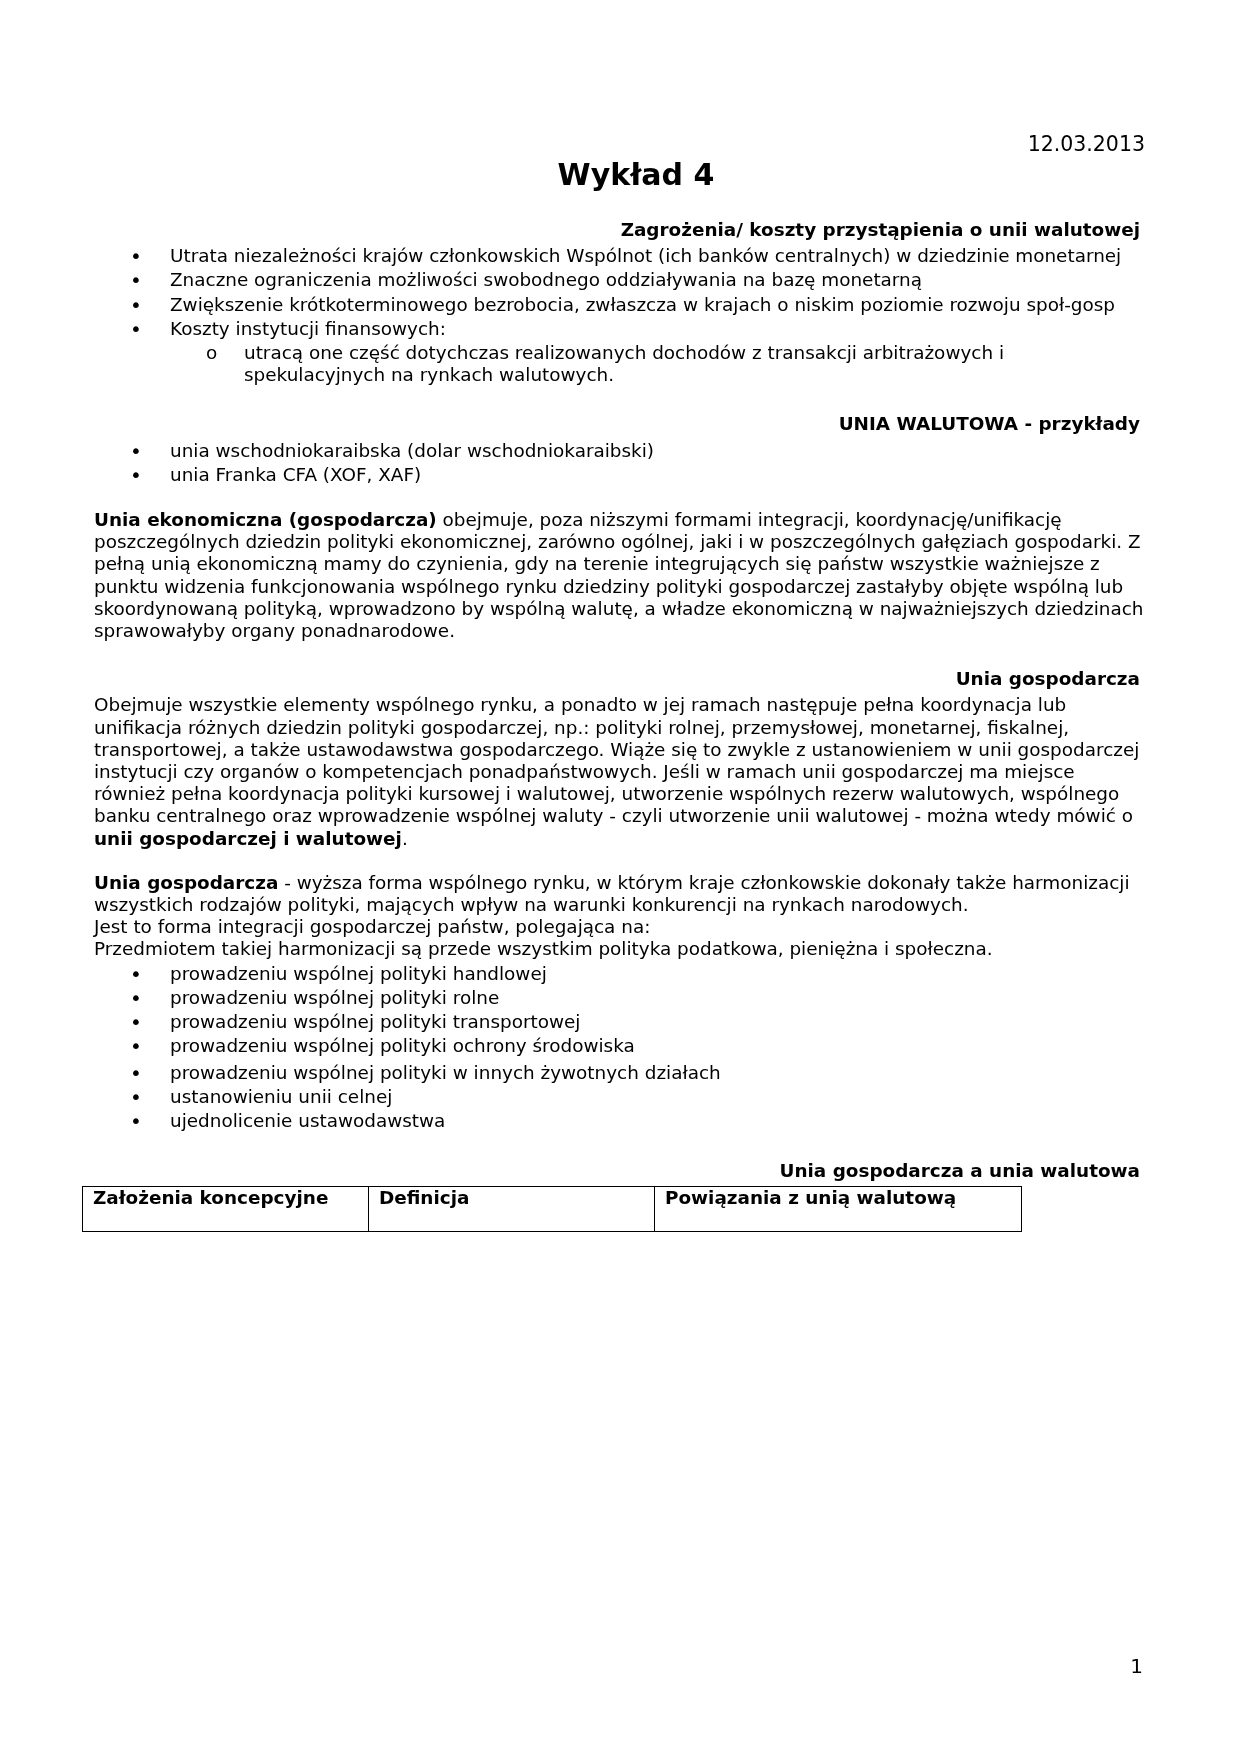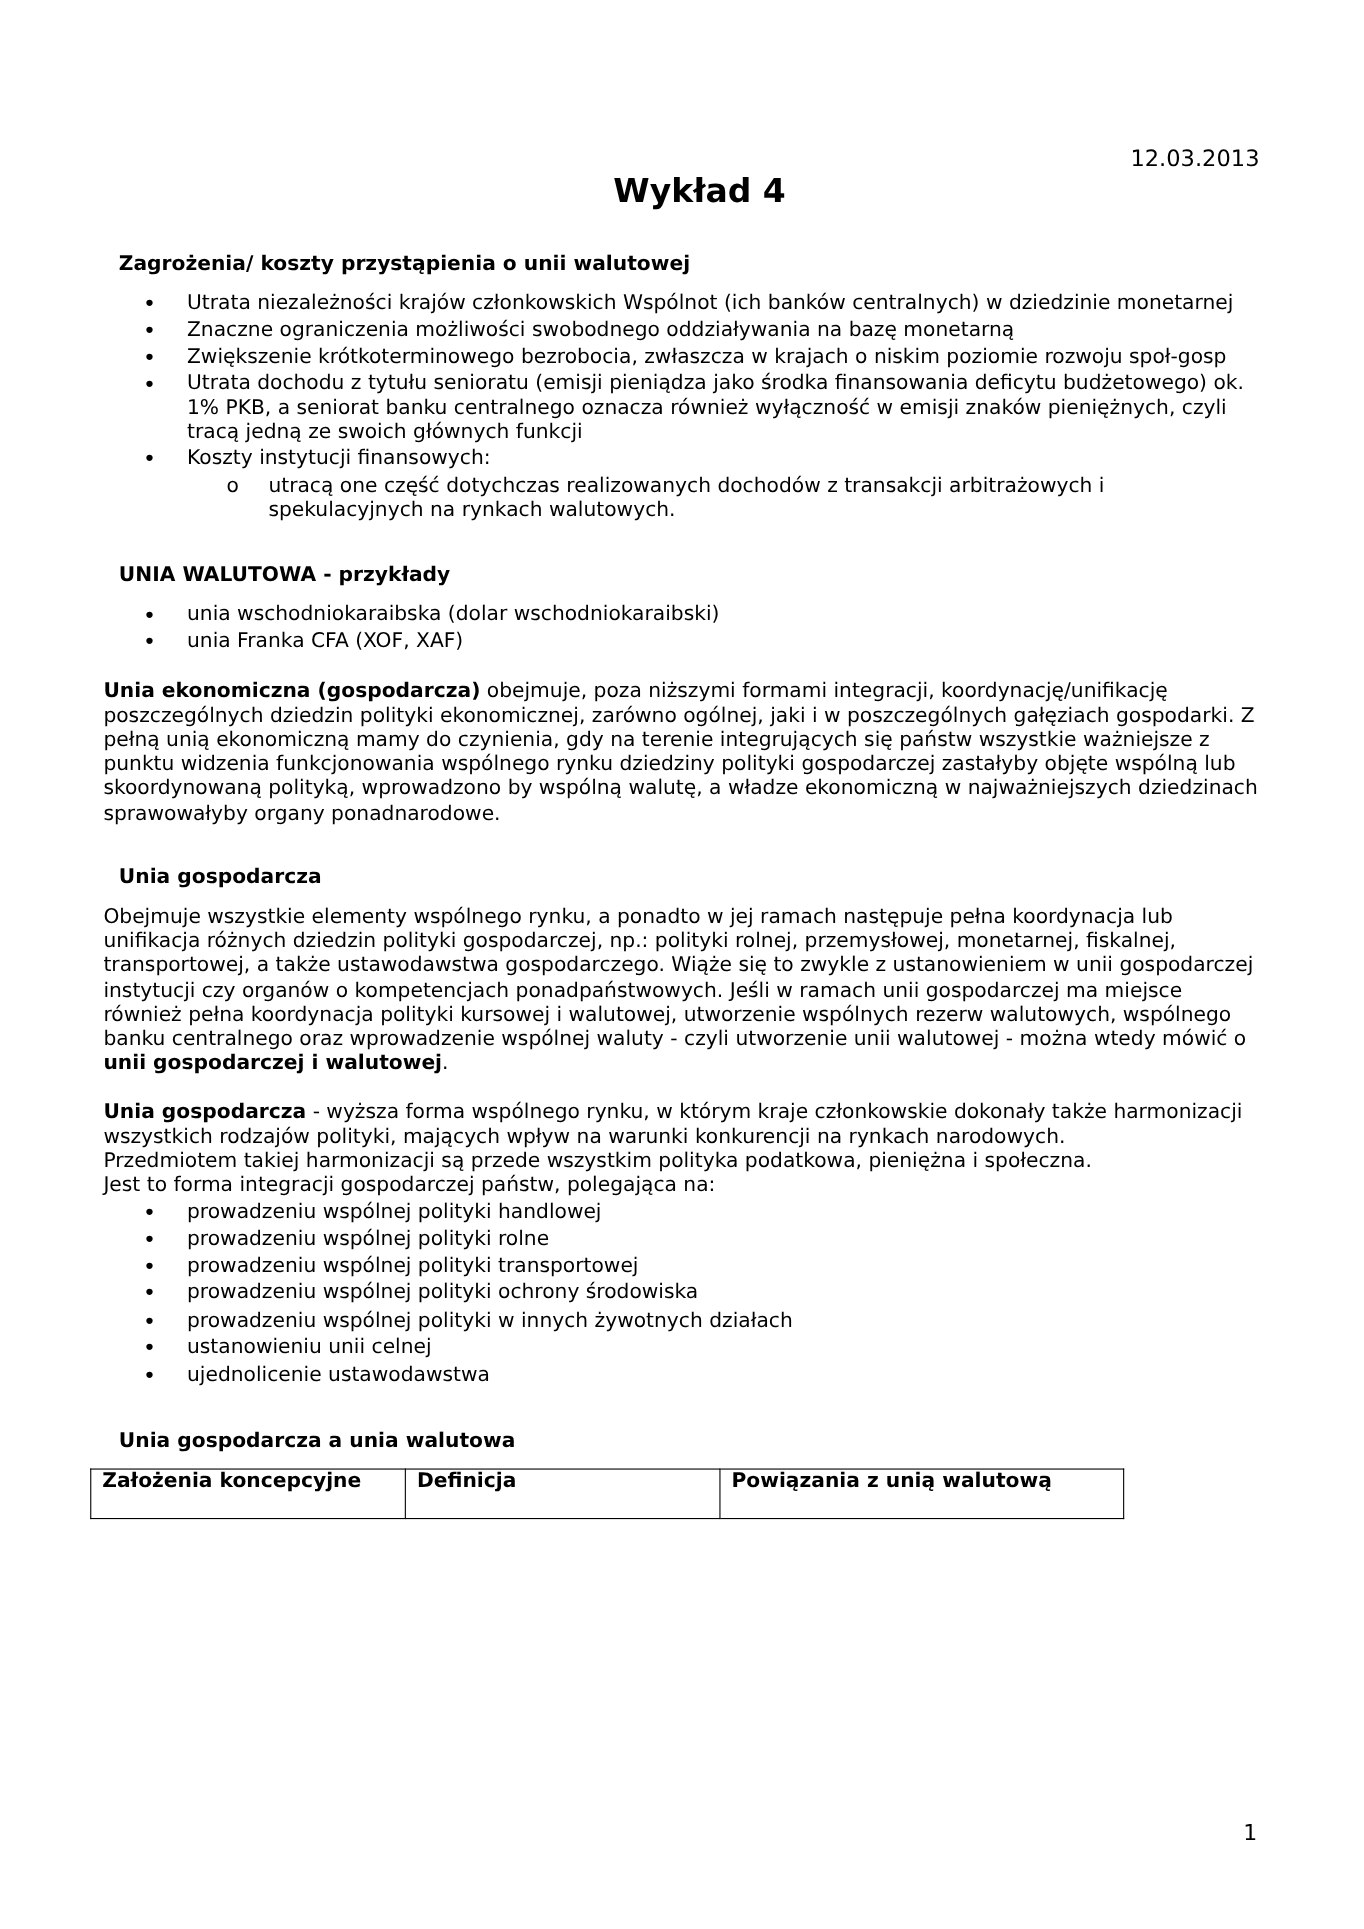--- a/index.html
+++ b/index.html
@@ -6,21 +6,21 @@
   body {
     width: 1240px; height: 1754px; position: relative; overflow: hidden;
     font-family: "DejaVu Sans", sans-serif; color: #000000;
     font-size: 18.4px; line-height: 22.2px;
   }
   .date { position: absolute; right: 95px; top: 131px; font-size: 20.5px; line-height: 26px; }
   .title { position: absolute; left: 16px; width: 1240px; top: 158px; text-align: center;
            font-weight: bold; font-size: 30px; line-height: 34px; }
   .title span { position: relative; left: 0px; }
   .content { position: absolute; left: 94px; top: 215px; width: 1050px; }
-  .h { font-weight: bold; margin: 14px; }
+  .h { font-weight: bold; margin: 4px; text-align: right; }
   ul { margin: 0; padding: 0; list-style: none; }
   li { position: relative; }
   li.b1 { padding-left: 76px; }
   li.b1::before { content: "\2022"; position: absolute; left: 36px; top: 0; font-size: 20px; }
   li.b2 { padding-left: 150px; }
   li.b2::before { content: "o"; position: absolute; left: 112px; top: 0; }
   p { margin: 0; }
   .gap { height: 22px; }
   table { border-collapse: collapse; margin-left: -12px; width: 940px; }
   td { border: 1.5px solid #000; vertical-align: top; font-weight: bold; padding: 0 10px; height: 44px; }
@@ -33,21 +33,20 @@
 <div class="date">12.03.2013</div>
 <div class="title"><span>Wykład 4</span></div>
 
 <div class="content">
 
   <p class="h">Zagrożenia/ koszty przystąpienia o unii walutowej</p>
   <ul>
     <li class="b1">Utrata niezależności krajów członkowskich Wspólnot (ich banków centralnych) w dziedzinie monetarnej</li>
     <li class="b1" style="margin-top:2px">Znaczne ograniczenia możliwości swobodnego oddziaływania na bazę monetarną</li>
     <li class="b1" style="margin-top:2px">Zwiększenie krótkoterminowego bezrobocia, zwłaszcza w krajach o niskim poziomie rozwoju społ-gosp</li>
-    <li class="b1" style="margin-top:2px">Utrata dochodu z tytułu senioratu (emisji pieniądza jako środka finansowania deficytu budżetowego) ok. 1% PKB, a seniorat banku centralnego oznacza również wyłączność w emisji znaków pieniężnych, czyli tracą jedną ze swoich głównych funkcji</li>
     <li class="b1" style="margin-top:2px">Koszty instytucji finansowych:</li>
     <li class="b2" style="margin-top:2px">utracą one część dotychczas realizowanych dochodów z transakcji arbitrażowych i spekulacyjnych na rynkach walutowych.</li>
   </ul>
 
   <div class="gap" style="height:23px"></div>
 
   <p class="h">UNIA WALUTOWA - przykłady</p>
   <ul>
     <li class="b1" style="margin-top:2px">unia wschodniokaraibska (dolar wschodniokaraibski)</li>
     <li class="b1" style="margin-top:2px">unia Franka CFA (XOF, XAF)</li>
@@ -58,22 +57,22 @@
   <p><b>Unia ekonomiczna (gospodarcza)</b><span> obejmuje, poza niższymi formami integracji, koordynację/unifikację poszczególnych dziedzin polityki ekonomicznej, zarówno ogólnej, jaki i w poszczególnych gałęziach gospodarki. Z pełną unią ekonomiczną mamy do czynienia, gdy na terenie integrujących się państw wszystkie ważniejsze z punktu widzenia funkcjonowania wspólnego rynku dziedziny polityki gospodarczej zastałyby objęte wspólną lub skoordynowaną polityką, wprowadzono by wspólną walutę, a władze ekonomiczną w najważniejszych dziedzinach sprawowałyby organy ponadnarodowe.</span></p>
 
   <div class="gap"></div>
 
   <p class="h">Unia gospodarcza</p>
   <p><span>Obejmuje wszystkie elementy wspólnego rynku, a ponadto w jej ramach następuje pełna koordynacja lub unifikacja różnych dziedzin polityki gospodarczej, np.: polityki rolnej, przemysłowej, monetarnej, fiskalnej, transportowej, a także ustawodawstwa gospodarczego. Wiąże się to zwykle z ustanowieniem w unii gospodarczej instytucji czy organów o kompetencjach ponadpaństwowych. Jeśli w ramach unii gospodarczej ma miejsce również pełna koordynacja polityki kursowej i walutowej, utworzenie wspólnych rezerw walutowych, wspólnego banku centralnego oraz wprowadzenie wspólnej waluty - czyli utworzenie unii walutowej - można wtedy mówić o </span><b>unii gospodarczej i walutowej</b><span>.</span></p>
 
   <div class="gap"></div>
 
   <p><b>Unia gospodarcza</b><span> - wyższa forma wspólnego rynku, w którym kraje członkowskie dokonały także harmonizacji wszystkich rodzajów polityki, mających wpływ na warunki konkurencji na rynkach narodowych.</span></p>
+  <p>Jest to forma integracji gospodarczej państw, polegająca na:</p>
   <p>Przedmiotem takiej harmonizacji są przede wszystkim polityka podatkowa, pieniężna i społeczna.</p>
-  <p>Jest to forma integracji gospodarczej państw, polegająca na:</p>
   <ul>
     <li class="b1" style="margin-top:2px">prowadzeniu wspólnej polityki handlowej</li>
     <li class="b1" style="margin-top:2px">prowadzeniu wspólnej polityki rolne</li>
     <li class="b1" style="margin-top:2px">prowadzeniu wspólnej polityki transportowej</li>
     <li class="b1" style="margin-top:2px">prowadzeniu wspólnej polityki ochrony środowiska</li>
     <li class="b1" style="margin-top:4px">prowadzeniu wspólnej polityki w innych żywotnych działach</li>
     <li class="b1" style="margin-top:2px">ustanowieniu unii celnej</li>
     <li class="b1" style="margin-top:2px">ujednolicenie ustawodawstwa</li>
   </ul>
 

